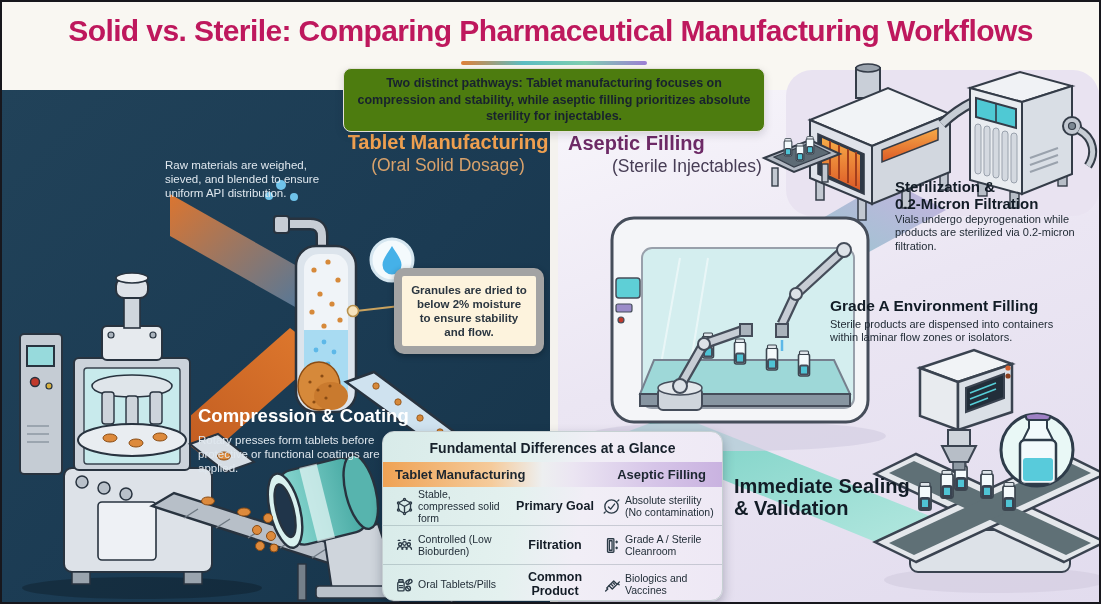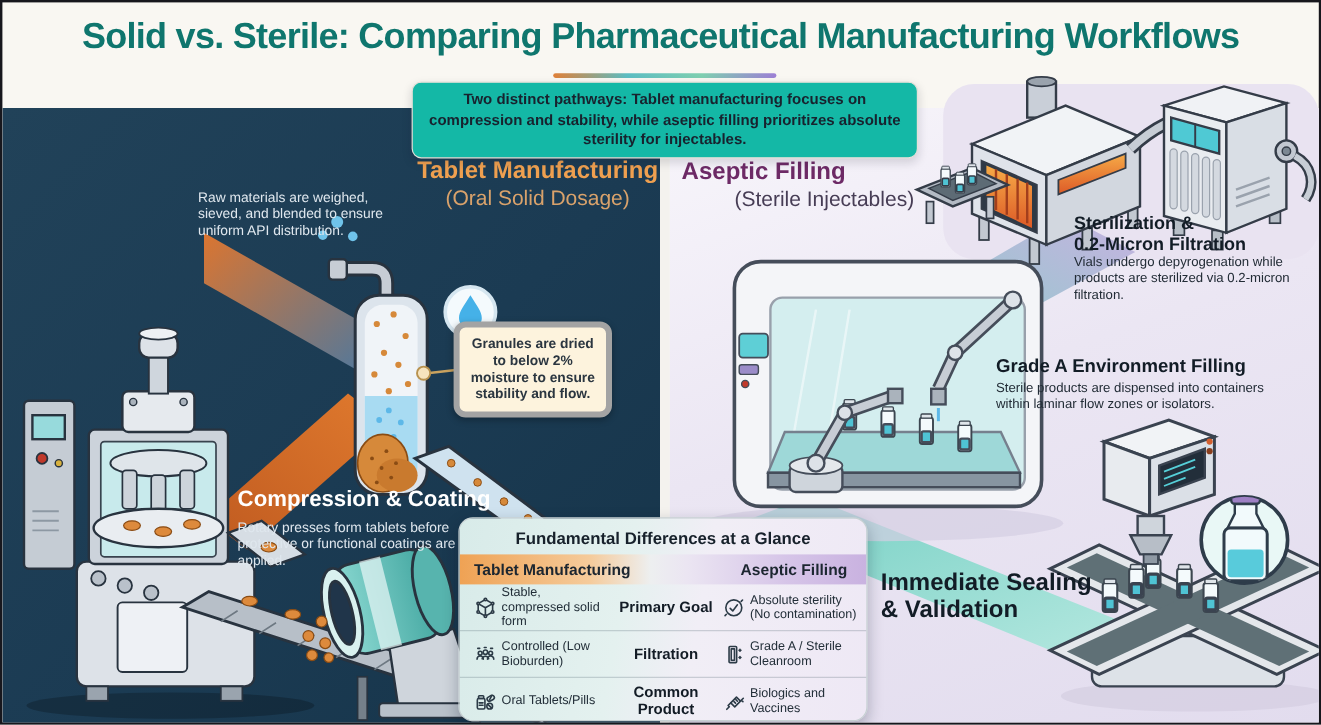--- a/index.html
+++ b/index.html
@@ -1,43 +1,43 @@
 <!DOCTYPE html>
 <html><head>
 <meta charset="utf-8">
 <style>
   html,body{margin:0;padding:0;background:#ddd;}
   .canvas{position:relative;width:1101px;height:604px;box-sizing:border-box;background:#f9f7f2;
           border:2px solid #17171d;overflow:hidden;font-family:"Liberation Sans",sans-serif;}
   .title{position:absolute;left:0;top:12px;width:100%;margin:0;text-align:center;
-         font-size:30px;font-weight:bold;color:#0f766e;letter-spacing:-0.6px;z-index:2;}
+         font-size:30px;font-weight:bold;color:#be185d;letter-spacing:-0.6px;z-index:2;}
   .underline{position:absolute;left:459px;top:59px;width:186px;height:4px;border-radius:2px;z-index:2;
          background:linear-gradient(90deg,#e08038,#5cbdc2,#7fcfb0,#9d7fd5);}
   .panel-left{position:absolute;left:0;top:88px;width:548px;height:514px;
          background:linear-gradient(135deg,#214259 0%,#1b3b53 55%,#163449 100%);}
   .panel-right{position:absolute;left:556px;top:88px;width:543px;height:514px;
          background:linear-gradient(160deg,#f8f6fb 0%,#ebe6f3 45%,#e2dcee 100%);}
   .divider{position:absolute;left:548px;top:88px;width:8px;height:514px;background:#f4f2ee;}
   .art{position:absolute;z-index:1;}
   #art-left{left:0;top:88px;}
   #art-right{left:556px;top:60px;}
-  .subtitle-card{position:absolute;left:341px;top:66px;width:422px;background:#14b8a6;border:1px solid #e4e1d9;
+  .subtitle-card{position:absolute;left:341px;top:66px;width:422px;background:#4d7c0f;border:1px solid #e4e1d9;
          border-radius:8px;box-shadow:0 3px 8px rgba(20,20,40,.15);padding:6px 10px;z-index:6;box-sizing:border-box;}
   .subtitle-card p{margin:0;font-size:12.5px;line-height:1.32;color:#18222e;text-align:center;font-weight:bold;}
   .step-title{position:absolute;margin:0;color:#fff;font-weight:bold;white-space:pre-line;line-height:1.12;z-index:3;}
   .step-body{position:absolute;margin:0;color:#dfe7ee;font-size:11.5px;line-height:1.22;z-index:3;}
   #l-step1-t{left:180px;top:121px;font-size:15.5px;}
   #l-step1-b{left:163px;top:156px;width:178px;}
   #l-branch{position:absolute;left:332px;top:129px;width:228px;text-align:center;z-index:3;}
   #l-branch .bt{font-size:20px;font-weight:bold;color:#efa050;}
   #l-branch .bs{font-size:17.5px;color:#d9a26b;margin-top:1px;}
   #l-step2-t{left:163px;top:286px;font-size:17px;}
   #l-step3-t{left:196px;top:404px;font-size:18.5px;}
   #l-step3-b{left:196px;top:431px;width:206px;}
-  .callout{position:absolute;left:376px;top:266px;width:132px;background:#fdf3dd;border:5px solid #a3a3a3;
+  .callout{position:absolute;left:392px;top:266px;width:150px;background:#fdf3dd;border:8px solid #a3a3a3;
          border-radius:10px;padding:7px 8px;z-index:4;box-shadow:0 2px 6px rgba(0,0,0,.3);box-sizing:border-box;}
   .callout p{margin:0;font-size:11.5px;font-weight:bold;color:#2b3640;text-align:center;line-height:1.22;}
   #r-branch{position:absolute;left:566px;top:130px;width:250px;z-index:3;}
   #r-branch .bt{font-size:20px;font-weight:bold;color:#6d2a66;}
   #r-branch .bs{font-size:17.5px;color:#473d55;margin-top:1px;margin-left:44px;}
   .dark{color:#121c26;}
   .darkbody{color:#222c36;font-size:11px;}
   #r-step1-t{left:893px;top:177px;font-size:15px;}
   #r-step1-b{left:893px;top:211px;width:198px;}
   #r-step2-t{left:828px;top:295px;font-size:15.5px;}

